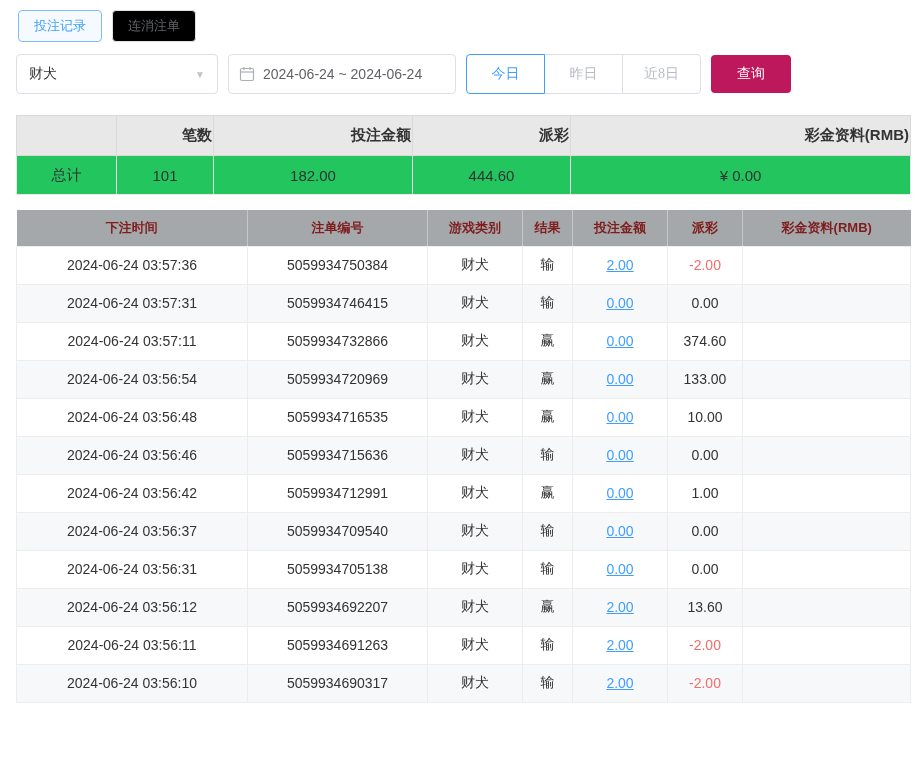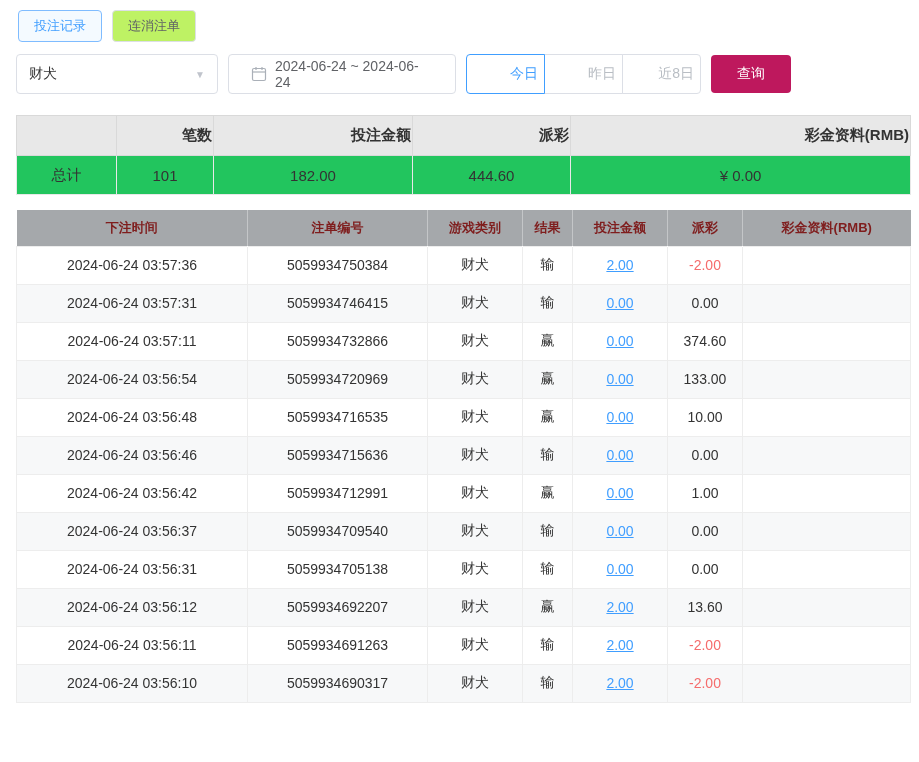--- a/index.html
+++ b/index.html
@@ -9,42 +9,42 @@
     background:#fff; color:#333;
     font-family:"Liberation Sans","DejaVu Sans",sans-serif;
     font-size:14px;
   }
   .page { padding:10px 8px 0 16px; }
 
   
   .tabs { display:flex; gap:10px; margin:0 0 12px 2px; }
   .tab {
     height:32px; padding:0 15px; font-size:13px; cursor:pointer;
-    border:1px solid #dcdfe6; border-radius:4px; background:#bef264; color:#606266;
+    border:1px solid #dcdfe6; border-radius:4px; background:#000000; color:#606266;
     font-family:inherit;
   }
   .tab.active { border-color:#7fbcff; color:#409eff; background:#f4faff; }
 
   
   .filter-row { display:flex; align-items:center; margin-bottom:21px; }
   .select {
     width:202px; height:40px; border:1px solid #dcdfe6; border-radius:4px;
     display:flex; align-items:center; justify-content:space-between;
     padding:0 12px; cursor:pointer; background:#fff;
   }
   .chevron { color:#c0c4cc; font-size:10px; }
   .date-input {
     width:228px; height:40px; border:1px solid #dcdfe6; border-radius:4px;
-    display:flex; align-items:center; gap:8px; padding:0 22px;
+    display:flex; align-items:center; gap:8px; padding:0 10px;
     margin-left:10px; color:#606266; background:#fff; cursor:pointer;
   }
   .btn-group { display:flex; margin-left:10px; }
   .btn-group button {
     width:79px; height:40px; background:#fff; border:1px solid #dcdfe6;
-    font-size:14px; color:#b9bec4; cursor:pointer; font-family:Liberation Sans, sans-serif;text-align:right;
+    font-size:14px; color:#b9bec4; cursor:pointer; font-family:Liberation Serif, serif;
   }
   .btn-group button + button { margin-left:-1px; }
   .btn-group button:first-child { border-radius:4px 0 0 4px; }
   .btn-group button:last-child { border-radius:0 4px 4px 0; }
   .btn-group button.active { color:#409eff; border-color:#409eff; position:relative; z-index:1; }
   .query-btn {
     margin-left:10px; width:80px; height:38px; border:none; border-radius:4px;
     background:#be185d; color:#fff; font-size:14px; cursor:pointer; font-family:inherit;
   }
 

